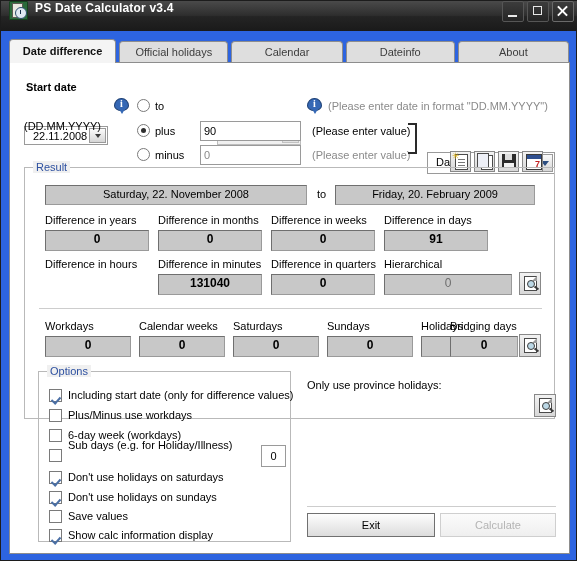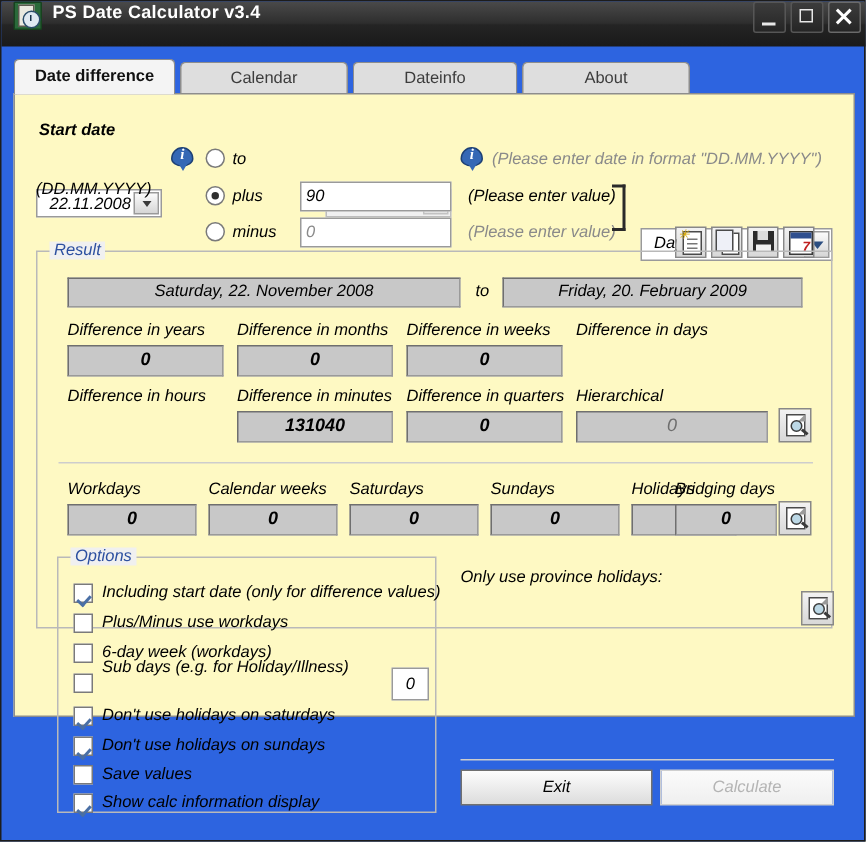--- a/index.html
+++ b/index.html
@@ -105,25 +105,24 @@
     background: #f4f4f4;
     color: #111;
     font-weight: bold;
     border-color: #8d8d8d;
     position: relative;
     z-index: 3;
   }
   
   .content {
     position: absolute; left: 8px; top: 61px;
-    width: 561px; height: 416px;
-    background: #fef9c3;
+    width: 561px; height: 492px;
+    background: #ffffff;
     border: 1px solid #8d8d8d;
     box-sizing: border-box;
-    font-style: italic;
   }
   
   .lbl { font-size: 11px; color: #000; }
   .lbl-gray { font-size: 11px; color: #8a8a8a; }
   .hdr { font-size: 11px; font-weight: bold; }
   .group {
     position: absolute;
     border: 1px solid #b9b9b9;
     box-sizing: border-box;
   }
@@ -297,20 +296,21 @@
         </div>
       <div class="winbtn close">
           <span class="x1"></span>
           <span class="x2"></span>
         </div>
     </div>
   </div>
 
   <div class="tabstrip">
     <div class="tab active" style="width:108px"><span>Date difference</span></div>
+    <div class="tab" style="width:110px;margin-left:2px"><span>Official holidays</span></div>
     <div class="tab" style="width:112px;margin-left:2px"><span>Calendar</span></div>
     <div class="tab" style="width:110px;margin-left:2px"><span>Dateinfo</span></div>
     <div class="tab" style="width:112px;margin-left:2px"><span>About</span></div>
   </div>
 
   <div class="content">
 
     <div class="hdr" style="position:absolute;left:16px;top:18px">Start date</div>
     <div class="combo small" style="left:14px;top:34px;width:84px;height:19px;position:absolute">
       <span>22.11.2008</span>
@@ -382,20 +382,21 @@
       <div class="lbl" style="position:absolute;left:292px;top:20px">to</div>
       <div class="readout dateres" style="position:absolute;left:310px;top:17px;width:200px;height:20px">Friday, 20. February 2009</div>
 
       <div class="lbl" style="position:absolute;left:20px;top:46px">Difference in years</div>
       <div class="readout" style="position:absolute;left:20px;top:62px;width:104px;height:21px">0</div>
       <div class="lbl" style="position:absolute;left:133px;top:46px">Difference in months</div>
       <div class="readout" style="position:absolute;left:133px;top:62px;width:104px;height:21px">0</div>
       <div class="lbl" style="position:absolute;left:246px;top:46px">Difference in weeks</div>
       <div class="readout" style="position:absolute;left:246px;top:62px;width:104px;height:21px">0</div>
       <div class="lbl" style="position:absolute;left:359px;top:46px">Difference in days</div>
+      <div class="readout" style="position:absolute;left:359px;top:62px;width:104px;height:21px">91</div>
 
       <div class="lbl" style="position:absolute;left:20px;top:90px">Difference in hours</div>
       <div class="lbl" style="position:absolute;left:133px;top:90px">Difference in minutes</div>
       <div class="readout" style="position:absolute;left:133px;top:106px;width:104px;height:21px">131040</div>
       <div class="lbl" style="position:absolute;left:246px;top:90px">Difference in quarters</div>
       <div class="readout" style="position:absolute;left:246px;top:106px;width:104px;height:21px">0</div>
       <div class="lbl" style="position:absolute;left:359px;top:90px">Hierarchical</div>
       <div class="readout soft" style="position:absolute;left:359px;top:106px;width:128px;height:21px">0</div>
       <div class="tbtn" style="left:494px;top:104px;width:22px;height:23px">
         <span class="mag" style="left:2px;top:2px;width:18px;height:18px">

